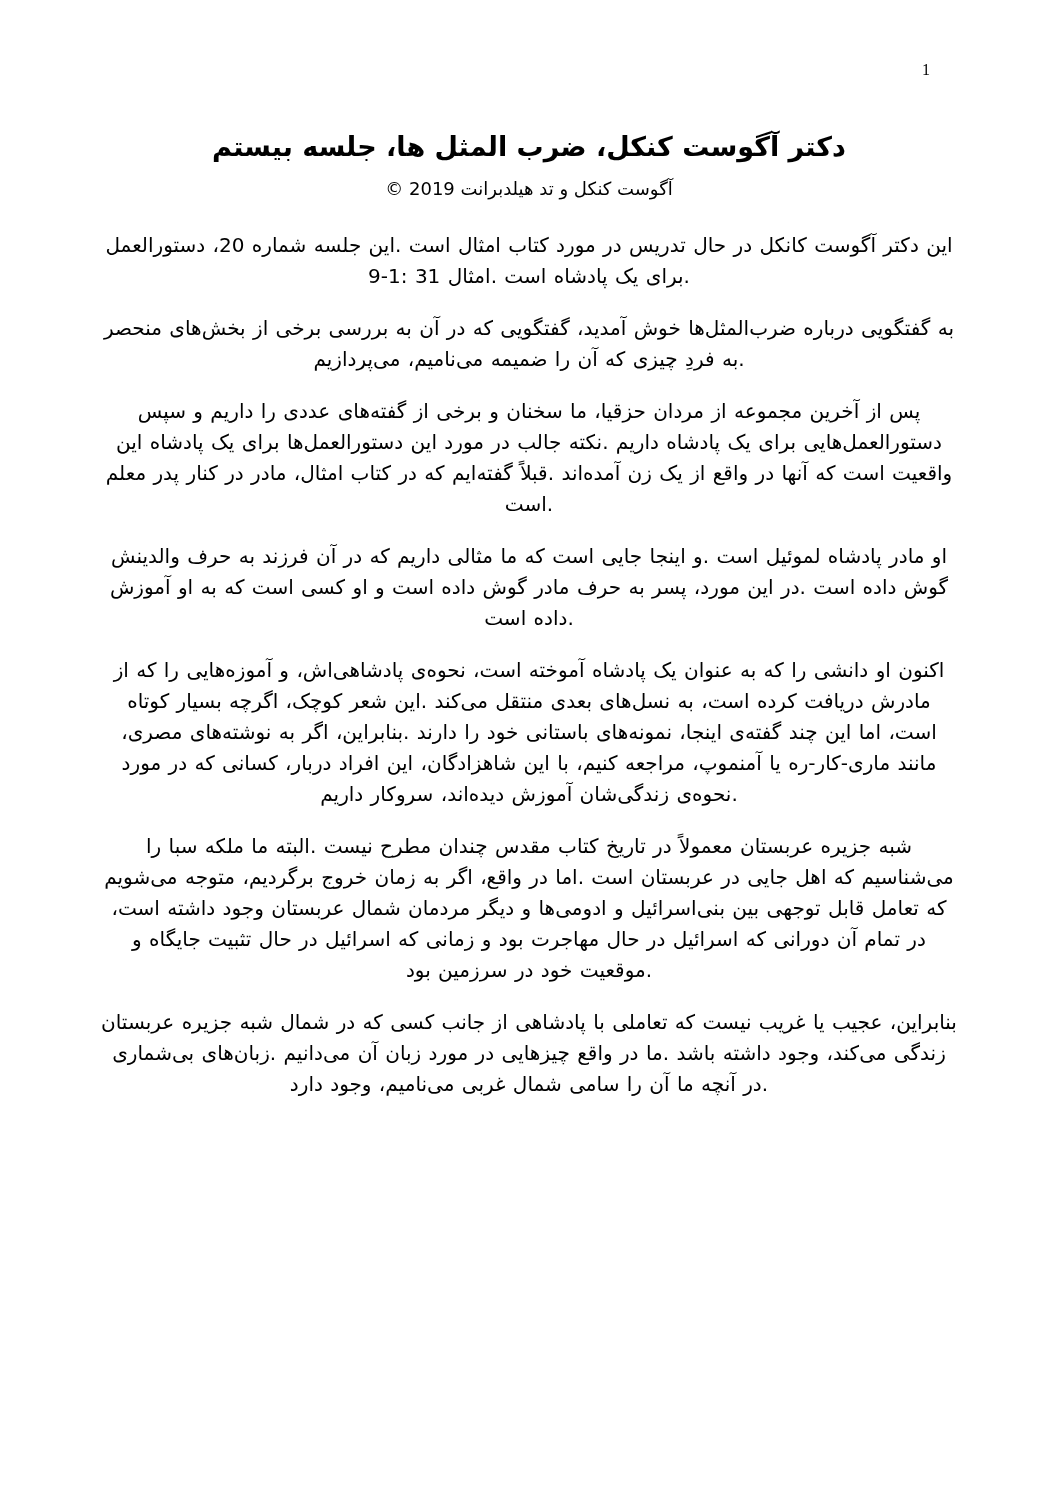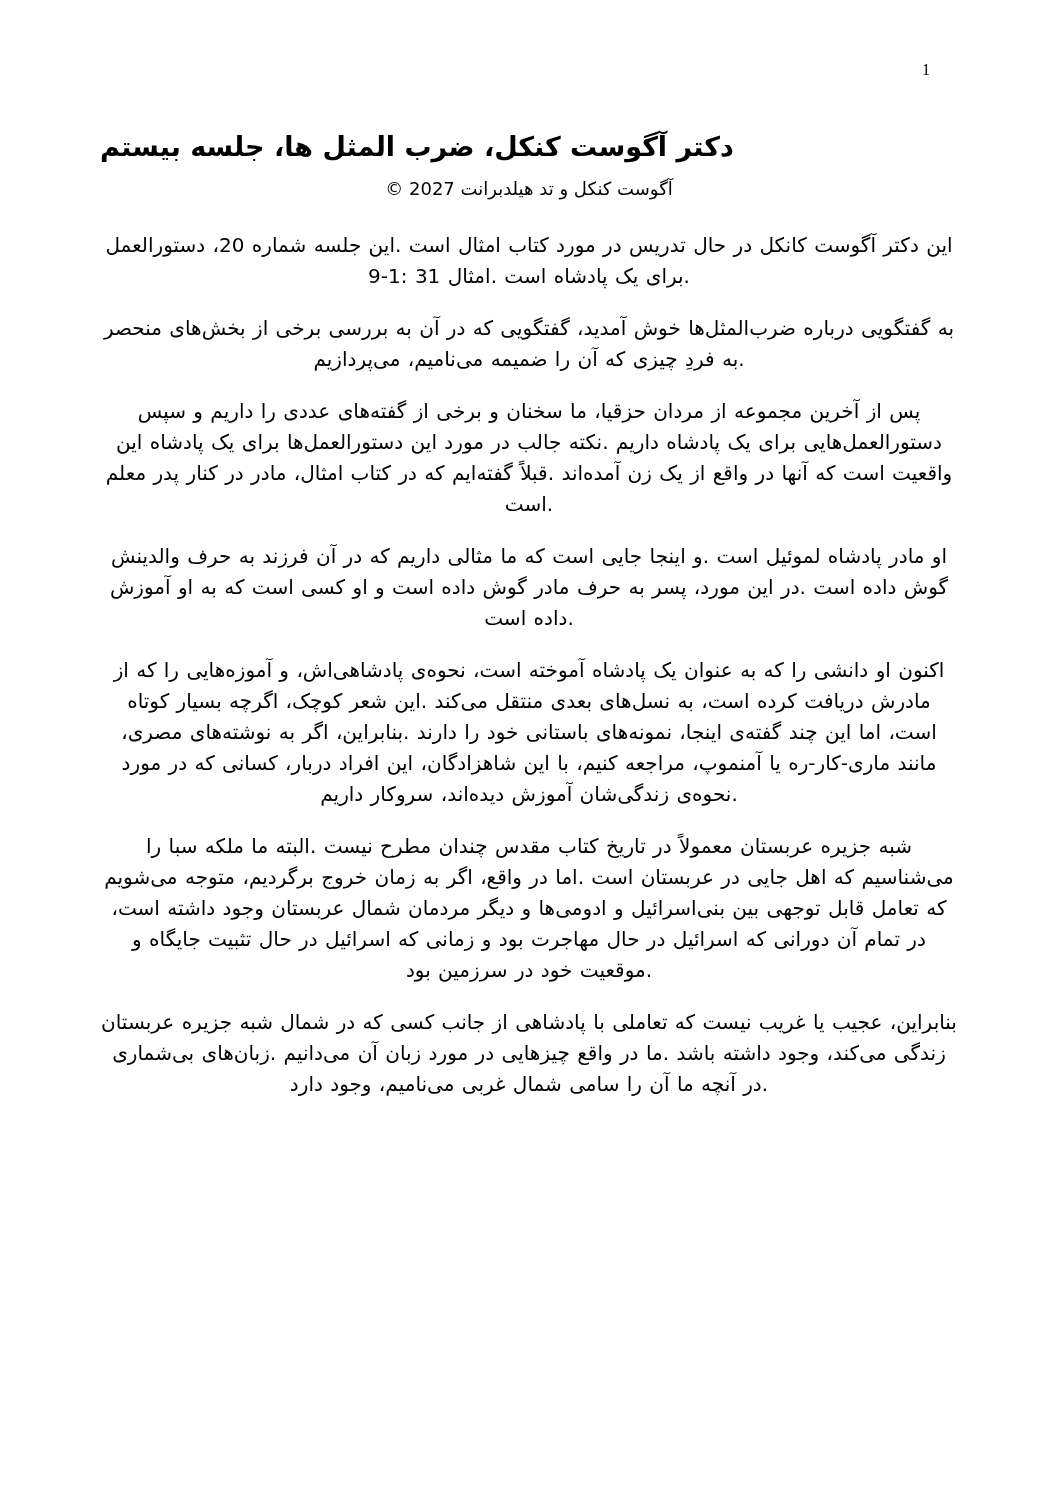--- a/index.html
+++ b/index.html
@@ -25,21 +25,21 @@
     font-size: 16px;
     line-height: 20px;
     color: #000000;
     text-align: center;
   }
   .content {
     padding: 126px 100px 0 100px;
   }
   .doc-title {
     direction: rtl;
-    text-align: left;
+    text-align: center;
     font-size: 27px;
     line-height: 42px;
     font-weight: bold;
     color: #000000;
   }
   .doc-subtitle {
     direction: rtl;
     text-align: center;
     font-size: 18px;
     line-height: 26px;
@@ -65,21 +65,21 @@
 <body>
 
 <div class="page">
 
   <div class="page-number">1</div>
 
   <div class="content">
 
     <h1 class="doc-title" dir="rtl">دکتر آگوست کنکل، ضرب المثل ها، جلسه بیستم</h1>
 
-    <div class="doc-subtitle" dir="rtl">آگوست کنکل و تد هیلدبرانت 2027 ©</div>
+    <div class="doc-subtitle" dir="rtl">آگوست کنکل و تد هیلدبرانت 2019 ©</div>
 
     <div class="doc-body">
       <p lang="fa">این دکتر آگوست کانکل در حال تدریس در مورد کتاب امثال است .این جلسه شماره 20، دستورالعمل برای یک پادشاه است .امثال 31 :1-9.</p>
       <p lang="fa">به گفتگویی درباره ضرب‌المثل‌ها خوش آمدید، گفتگویی که در آن به بررسی برخی از بخش‌های منحصر به فردِ چیزی که آن را ضمیمه می‌نامیم، می‌پردازیم.</p>
       <p lang="fa">پس از آخرین مجموعه از مردان حزقیا، ما سخنان و برخی از گفته‌های عددی را داریم و سپس دستورالعمل‌هایی برای یک پادشاه داریم .نکته جالب در مورد این دستورالعمل‌ها برای یک پادشاه این واقعیت است که آنها در واقع از یک زن آمده‌اند .قبلاً گفته‌ایم که در کتاب امثال، مادر در کنار پدر معلم است.</p>
       <p lang="fa">او مادر پادشاه لموئیل است .و اینجا جایی است که ما مثالی داریم که در آن فرزند به حرف والدینش گوش داده است .در این مورد، پسر به حرف مادر گوش داده است و او کسی است که به او آموزش داده است.</p>
       <p lang="fa">اکنون او دانشی را که به عنوان یک پادشاه آموخته است، نحوه‌ی پادشاهی‌اش، و آموزه‌هایی را که از مادرش دریافت کرده است، به نسل‌های بعدی منتقل می‌کند .این شعر کوچک، اگرچه بسیار کوتاه است، اما این چند گفته‌ی اینجا، نمونه‌های باستانی خود را دارند .بنابراین، اگر به نوشته‌های مصری، مانند ماری-کار-ره یا آمنموپ، مراجعه کنیم، با این شاهزادگان، این افراد دربار، کسانی که در مورد نحوه‌ی زندگی‌شان آموزش دیده‌اند، سروکار داریم.</p>
       <p lang="fa">شبه جزیره عربستان معمولاً در تاریخ کتاب مقدس چندان مطرح نیست .البته ما ملکه سبا را می‌شناسیم که اهل جایی در عربستان است .اما در واقع، اگر به زمان خروج برگردیم، متوجه می‌شویم که تعامل قابل توجهی بین بنی‌اسرائیل و ادومی‌ها و دیگر مردمان شمال عربستان وجود داشته است، در تمام آن دورانی که اسرائیل در حال مهاجرت بود و زمانی که اسرائیل در حال تثبیت جایگاه و موقعیت خود در سرزمین بود.</p>
       <p lang="fa">بنابراین، عجیب یا غریب نیست که تعاملی با پادشاهی از جانب کسی که در شمال شبه جزیره عربستان زندگی می‌کند، وجود داشته باشد .ما در واقع چیزهایی در مورد زبان آن می‌دانیم .زبان‌های بی‌شماری در آنچه ما آن را سامی شمال غربی می‌نامیم، وجود دارد.</p>
     </div>

